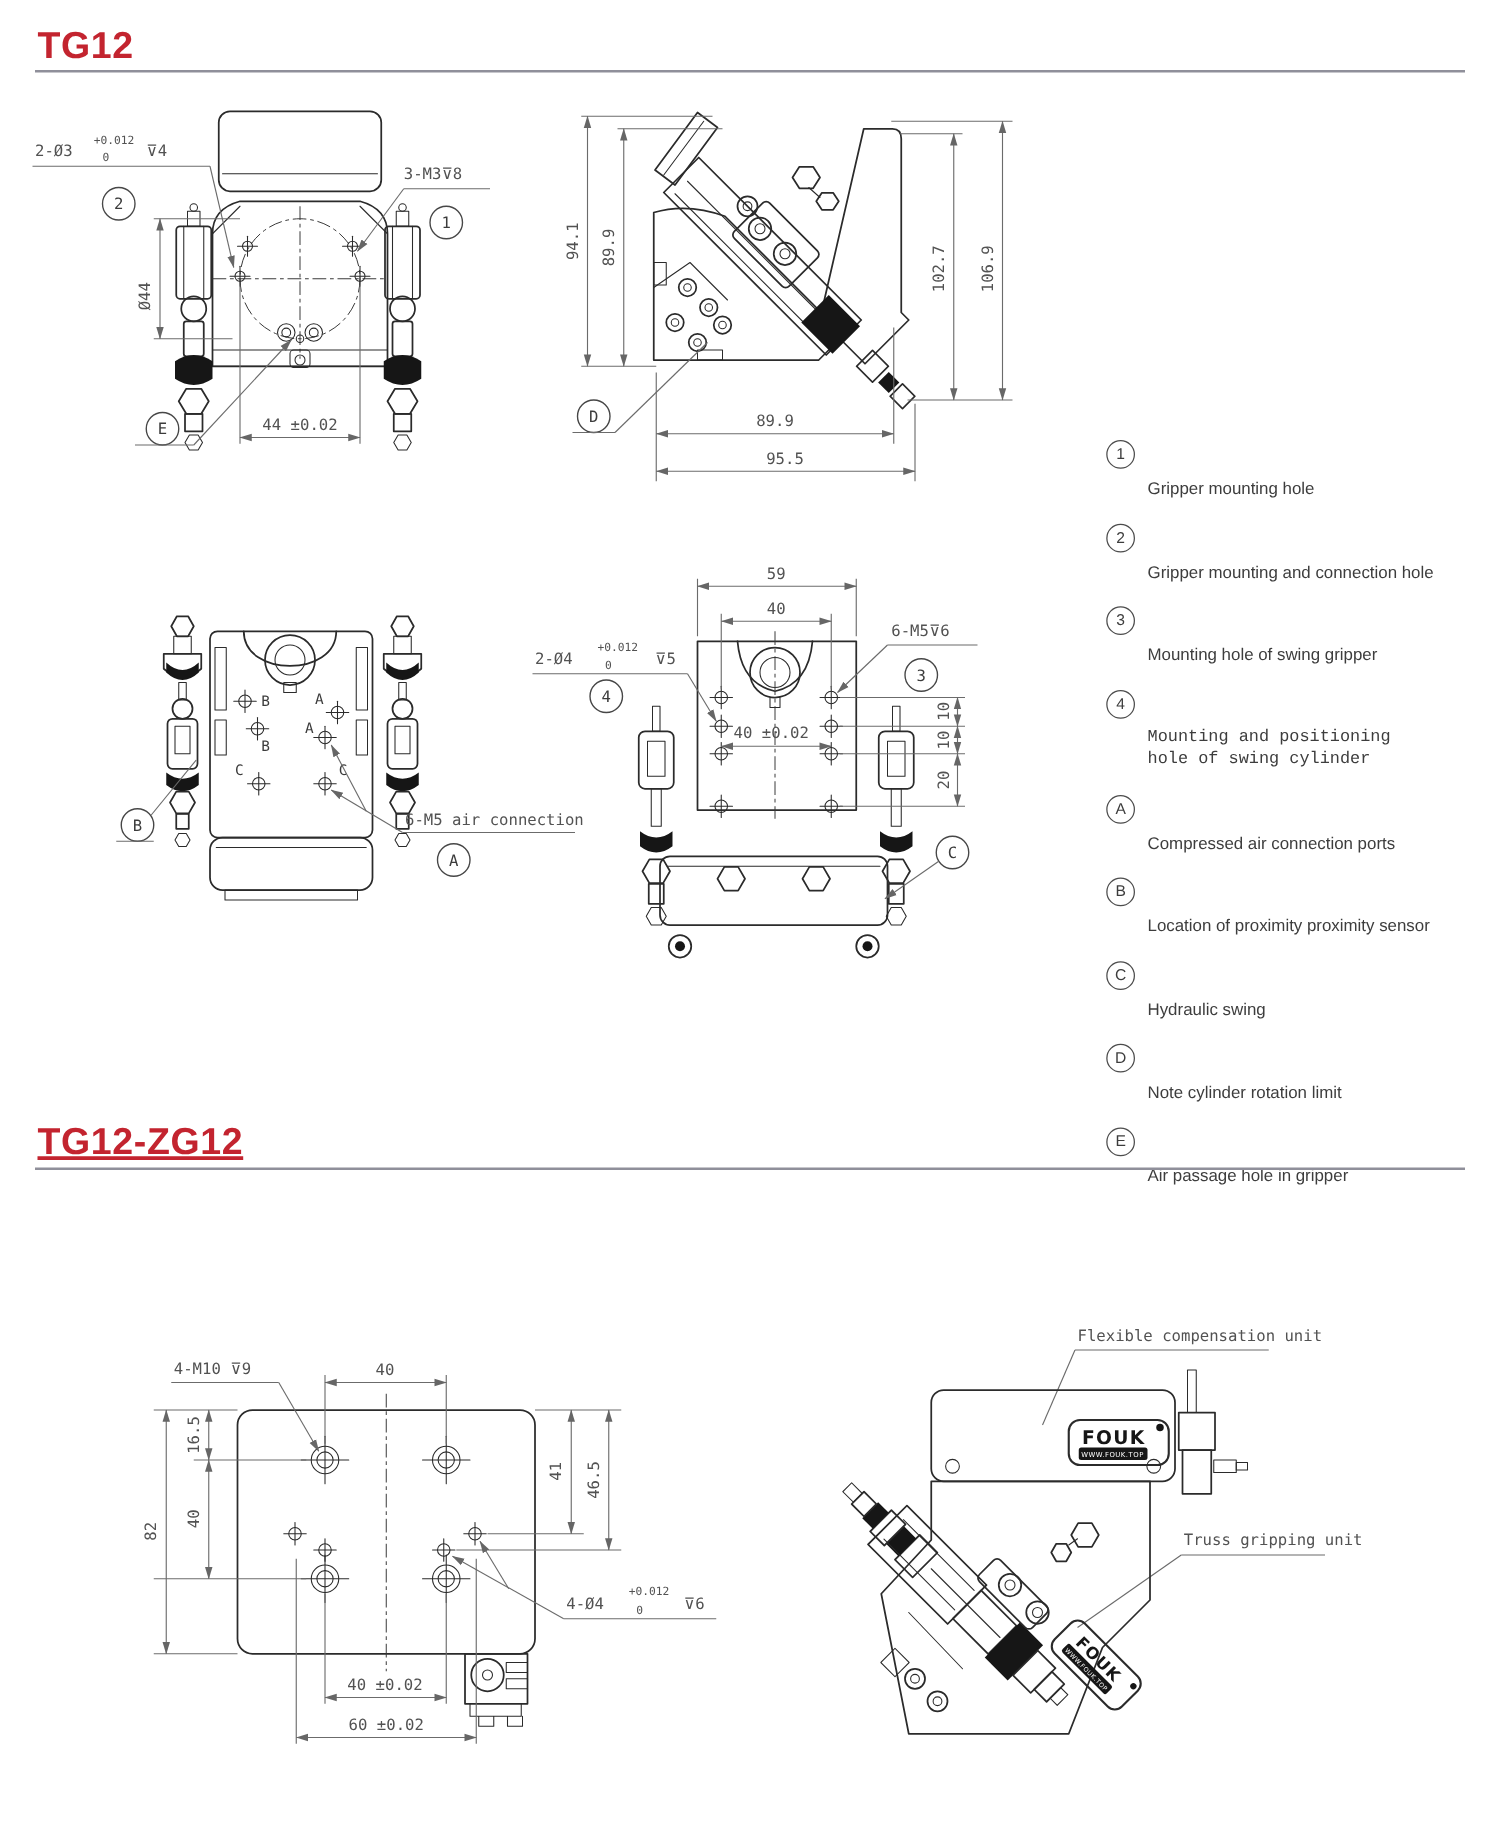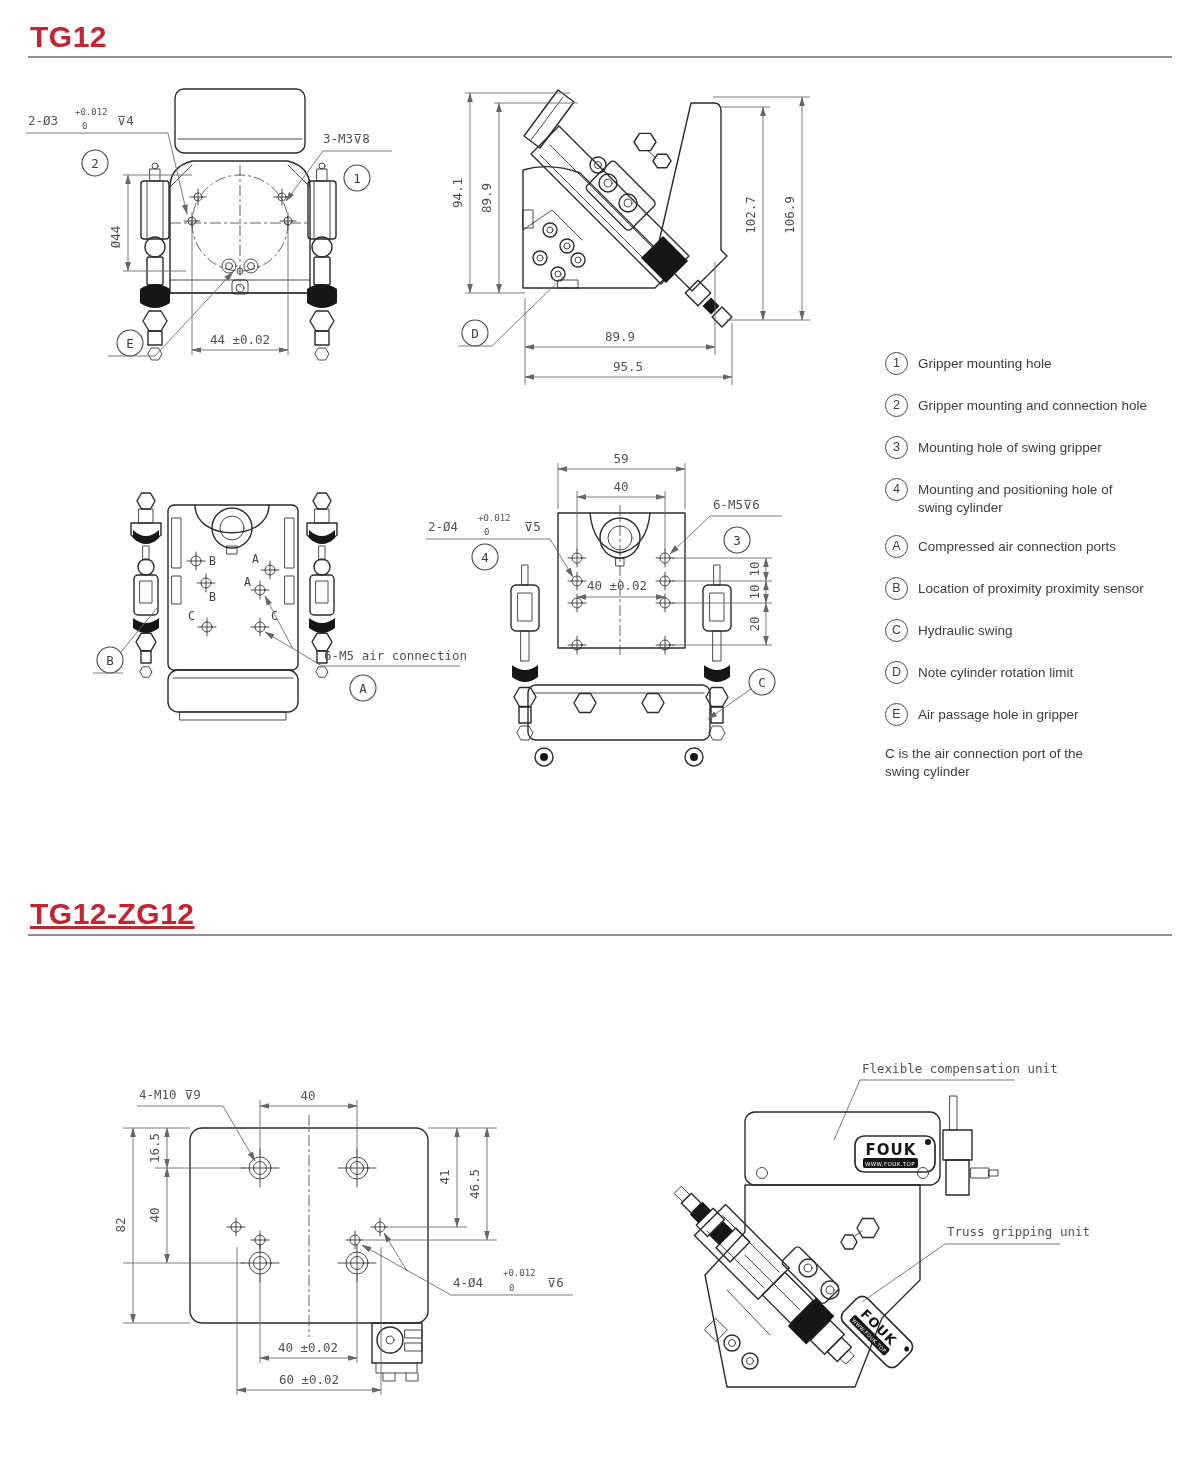--- a/index.html
+++ b/index.html
@@ -16,21 +16,21 @@
   .dimtxt{font:12.5px "DejaVu Sans Mono","DejaVu Sans",monospace;fill:#525252;}
   .toltxt{font:9px "DejaVu Sans Mono","DejaVu Sans",monospace;fill:#525252;}
   .holetxt{font:11.5px "DejaVu Sans Mono","DejaVu Sans",monospace;fill:#3c3c3c;}
   .co circle{fill:none;stroke:#474747;stroke-width:1.1;}
   .co text{font:12.5px "DejaVu Sans Mono","DejaVu Sans",monospace;fill:#3c3c3c;text-anchor:middle;}
   .mid{text-anchor:middle;}
   
   .legend{position:absolute;left:885px;top:352px;width:298px;}
   .lg-row{display:flex;align-items:flex-start;margin-bottom:19px;color:#3d3d3d;}
   .lg-badge{flex:0 0 auto;width:21px;height:21px;border:1.4px solid #4c4c4c;border-radius:50%;font-size:12.5px;line-height:21px;text-align:center;margin-right:10px;color:#3d3d3d;}
-  .lg-text{font-size:13.5px;line-height:1.3;padding-top:3px;max-width:248px;}
+  .lg-text{font-size:13.5px;line-height:1.3;padding-top:3px;max-width:248px;margin-top:27px;}
   .lg-note{font-size:13.5px;color:#3d3d3d;line-height:1.3;width:212px;margin:0 0 10px 0;}
   .logo-txt{font:bold 15px "DejaVu Sans",sans-serif;fill:#161616;letter-spacing:1px;text-anchor:middle;}
   .logo-sub{font:5.5px "DejaVu Sans",sans-serif;fill:#ffffff;letter-spacing:.4px;text-anchor:middle;}
 </style>
 </head>
 <body>
 
 <div class="sec-title" style="top:8px;">TG12</div>
 <div class="sec-rule" style="top:56px;"></div>
 
@@ -218,21 +218,21 @@
   <div class="lg-row">
       <span class="lg-badge">2</span>
       <span class="lg-text">Gripper mounting and connection hole</span>
     </div>
   <div class="lg-row">
       <span class="lg-badge">3</span>
       <span class="lg-text">Mounting hole of swing gripper</span>
     </div>
   <div class="lg-row">
       <span class="lg-badge">4</span>
-      <span class="lg-text" style="max-width:218px;">Mounting and positioning hole of swing cylinder</span>
+      <span class="lg-text" style="max-width:218px;font-family:Liberation Mono, monospace;">Mounting and positioning hole of swing cylinder</span>
     </div>
   <div class="lg-row">
       <span class="lg-badge">A</span>
       <span class="lg-text">Compressed air connection ports</span>
     </div>
   <div class="lg-row">
       <span class="lg-badge">B</span>
       <span class="lg-text">Location of proximity proximity sensor</span>
     </div>
   <div class="lg-row">
@@ -240,21 +240,20 @@
       <span class="lg-text">Hydraulic swing</span>
     </div>
   <div class="lg-row">
       <span class="lg-badge">D</span>
       <span class="lg-text">Note cylinder rotation limit</span>
     </div>
   <div class="lg-row">
       <span class="lg-badge">E</span>
       <span class="lg-text">Air passage hole in gripper</span>
     </div>
-  <p class="lg-note">C is the air connection port of the swing cylinder</p>
 </div>
 
 <svg class="drw" style="left:75px;top:480px;" width="400" height="270" viewBox="0 0 400 270">
   <g>
     <rect class="ol" x="93" y="25" width="130" height="165" rx="6"></rect>
     <path class="ol" d="M120,25 C120,62 194,62 194,25"></path>
     <circle class="ol" cx="157" cy="48" r="20"></circle>
       <circle class="il" cx="157" cy="48" r="12"></circle>
     <rect class="il" x="152" y="66" width="10" height="8"></rect>
     <rect class="il" x="97" y="38" width="9" height="50"></rect>

